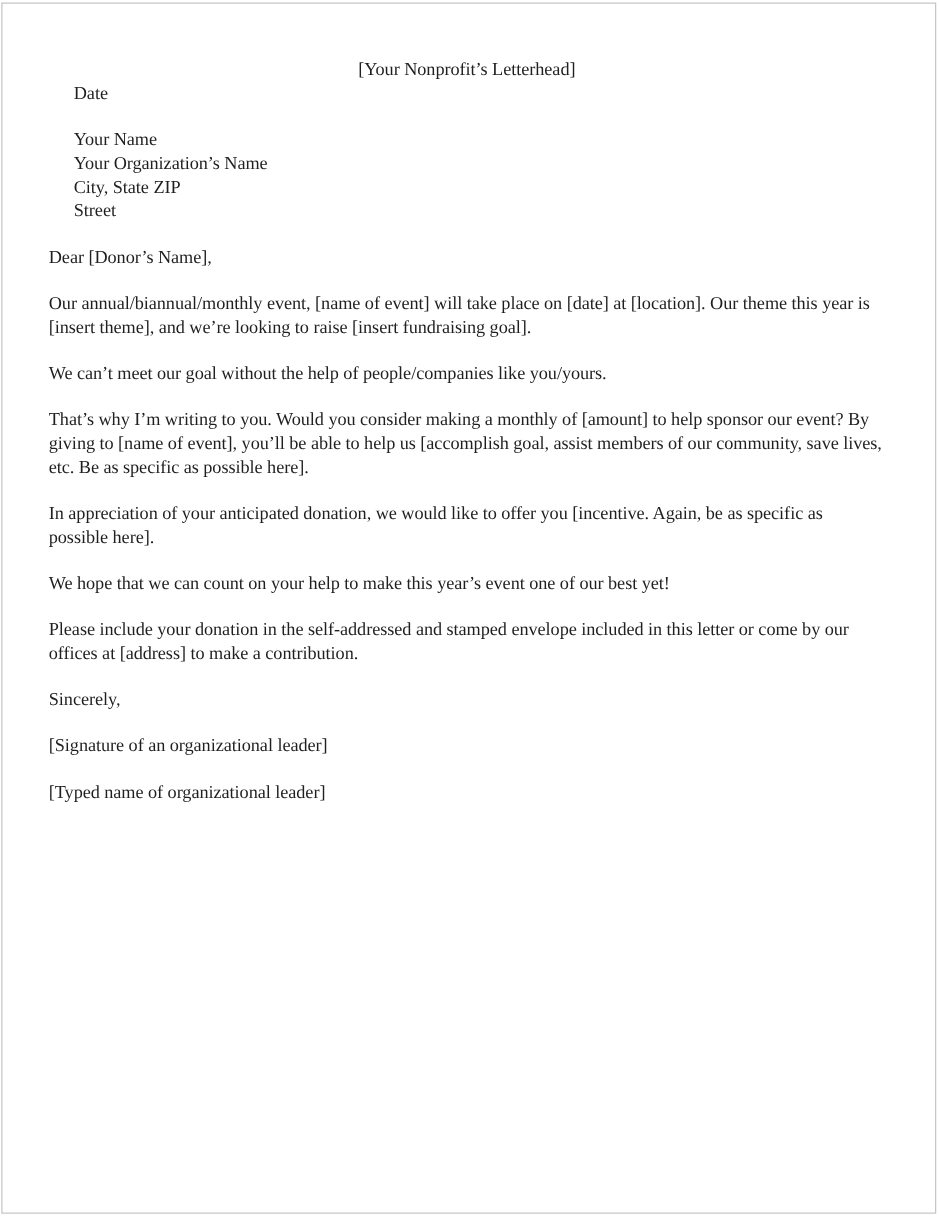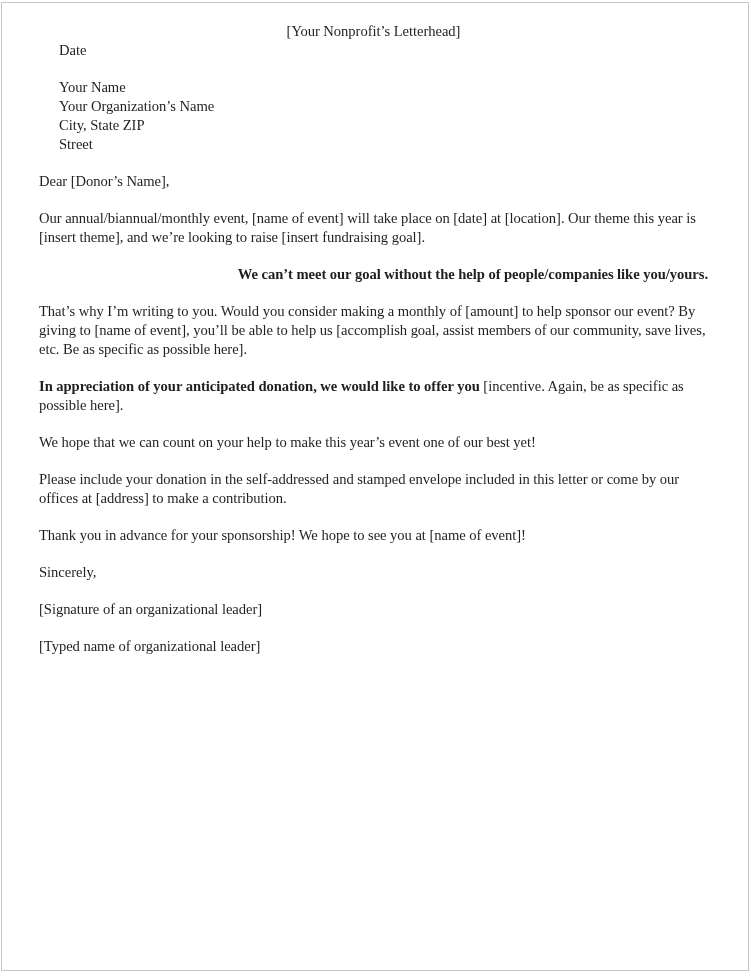--- a/index.html
+++ b/index.html
@@ -15,43 +15,42 @@
   }
   .page {
     position: absolute;
     left: 1px;
     top: 2px;
     width: 748px;
     height: 969px;
     box-sizing: border-box;
     background: #ffffff;
     border: 1px solid #c6c6c6;
-    padding: 19px 40px 0 37px;
+    padding: 44px 40px 0 37px;
     color: #1f1f1f;
     font-size: 14.6px;
     line-height: 19px;
     letter-spacing: -0.05px;
   }
   .letterhead {
     text-align: center;
     margin: 0;
   }
   .line {
     margin: 0;
   }
   .para {
     margin: 0 0 18px 0;
   }
   .gap-after {
     margin-bottom: 18px;
     margin-left: 20px;
   }
   .bold {
-    font-weight: bold;
-    text-align: right;
+    font-weight: normal;
   }
 </style>
 </head>
 <body>
 
 <div class="page">
 
   <p class="letterhead line">[Your Nonprofit’s Letterhead]</p>
 
   <p class="line gap-after">Date</p>
@@ -70,21 +69,20 @@
   <p class="para bold">We can’t meet our goal without the help of people/companies like you/yours.</p>
 
   <p class="para">That’s why I’m writing to you. Would you consider making a monthly of [amount] to help sponsor our event? By giving to [name of event], you’ll be able to help us [accomplish goal, assist members of our community, save lives, etc. Be as specific as possible here].</p>
 
   <p class="para"><span class="bold">In appreciation of your anticipated donation, we would like to offer you</span><span> [incentive. Again, be as specific as possible here].</span></p>
 
   <p class="para">We hope that we can count on your help to make this year’s event one of our best yet!</p>
 
   <p class="para">Please include your donation in the self-addressed and stamped envelope included in this letter or come by our offices at [address] to make a contribution.</p>
 
-  <p class="para">Thank you in advance for your sponsorship! We hope to see you at [name of event]!</p>
 
   <p class="para">Sincerely,</p>
 
   <p class="para">[Signature of an organizational leader]</p>
 
   <p class="para">[Typed name of organizational leader]</p>
 
 
 </div>
 

